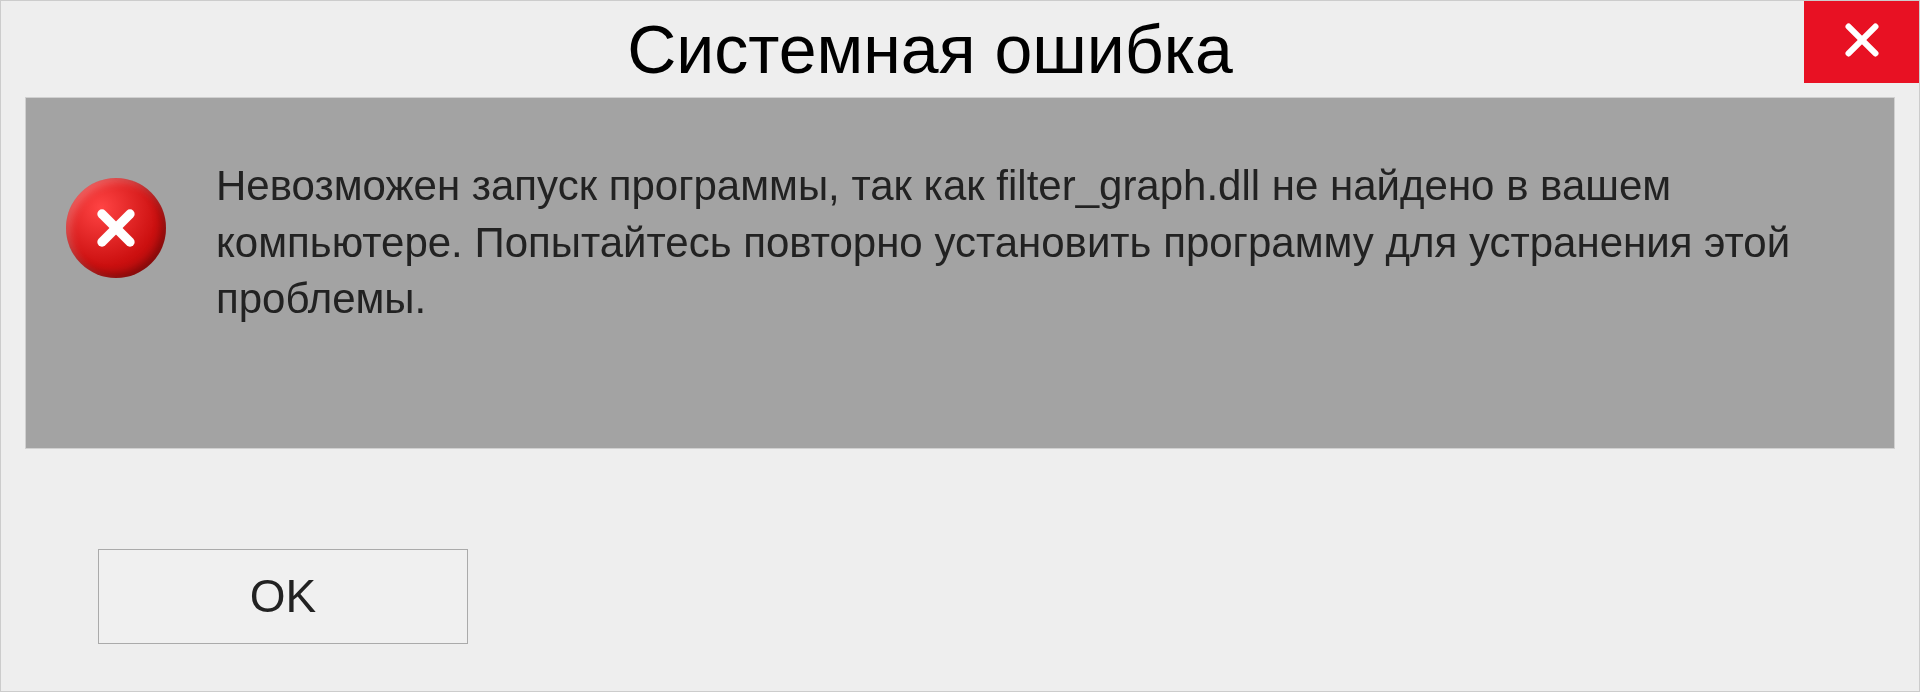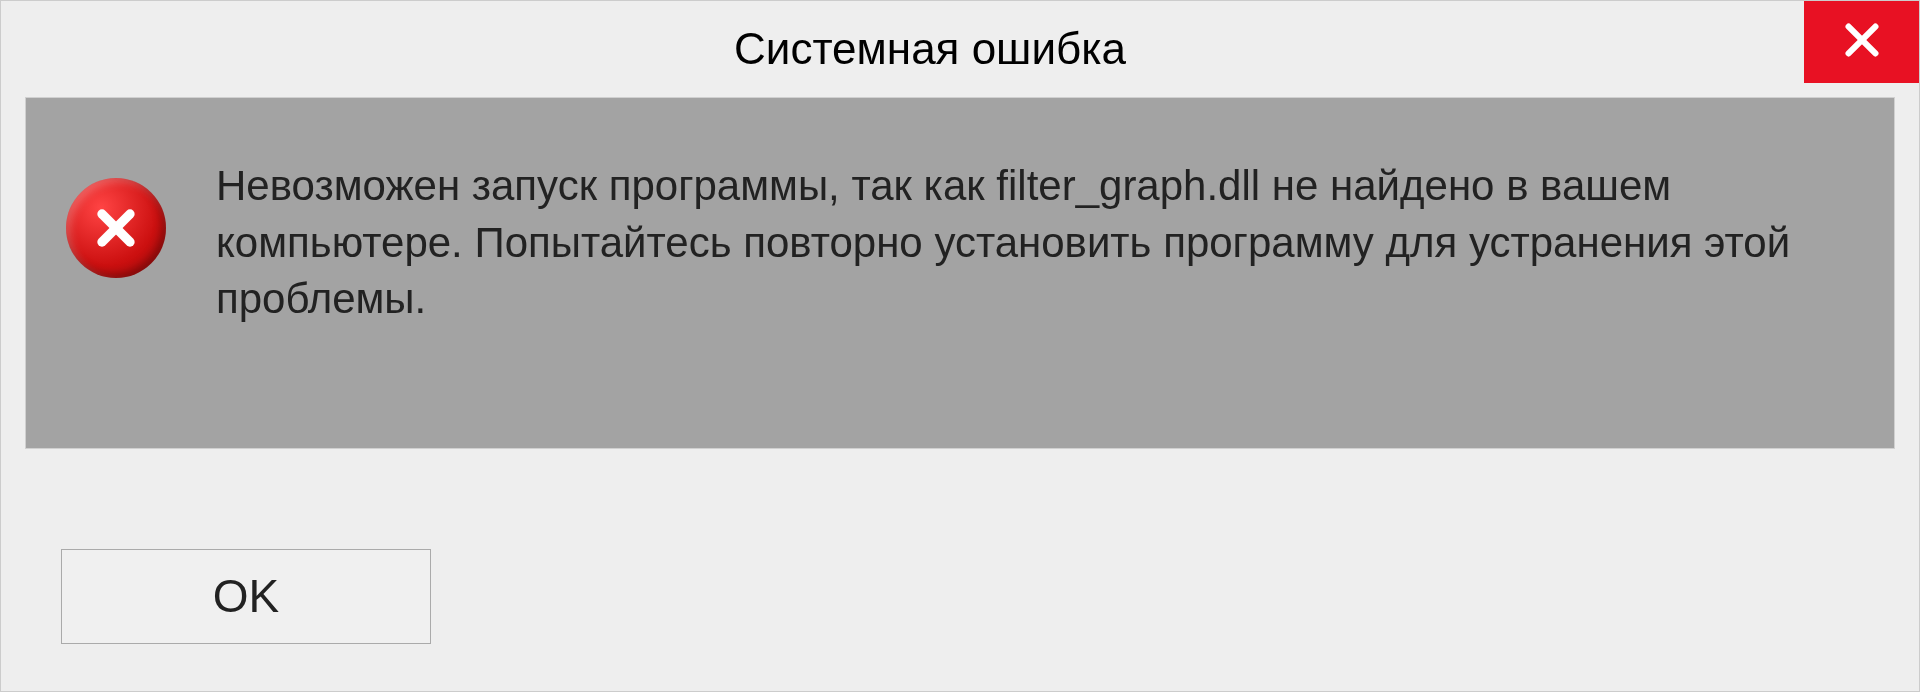--- a/index.html
+++ b/index.html
@@ -22,21 +22,21 @@
       border: 1px solid #cccccc;
     }
     .title-bar {
       display: flex;
       align-items: center;
       justify-content: space-between;
       height: 96px;
       padding-left: 40px;
     }
     .title-text {
-      font-size: 44px;
+      font-size: 68px;
       font-weight: 400;
       color: #000000;
       flex: 1;
       text-align: center;
       padding-right: 100px;
     }
     .close-button {
       width: 115px;
       height: 82px;
       background: #e81123;
@@ -110,20 +110,21 @@
       height: 95px;
       background: #f0f0f0;
       border: 1px solid #aaaaaa;
       font-size: 46px;
       color: #222222;
       display: flex;
       align-items: center;
       justify-content: center;
       cursor: pointer;
       font-family: inherit;
+      margin-left: 37px;
     }
   </style>
 </head>
 <body>
 
 <div class="dialog-window">
   <div class="title-bar">
     <div class="title-text">Системная ошибка</div>
     <div class="close-button">
       <span>

